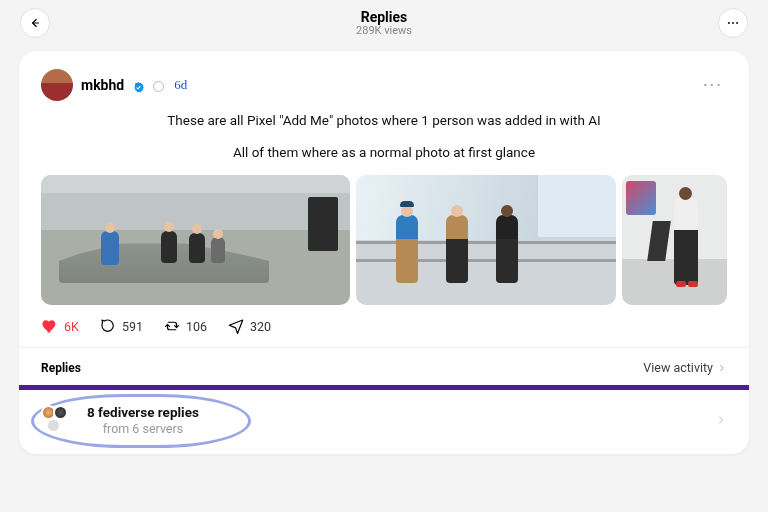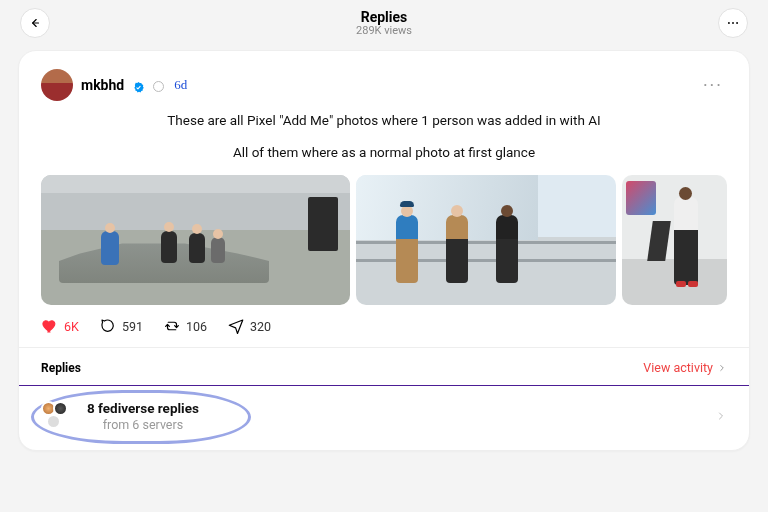--- a/index.html
+++ b/index.html
@@ -126,25 +126,25 @@
   .action.liked svg path { fill:#ff3040; stroke:#ff3040;}
   .action.liked .cnt{ color:#ff3040; font-weight:400;}
   .action svg { width:18px; height:18px; }
   .action svg path, .action svg polyline, .action svg line { stroke:#000; stroke-width:1.6; fill:none; stroke-linecap:round; stroke-linejoin:round;}
 
   .replies-row {
     display:flex; align-items:center; justify-content:space-between;
     border-top:1px solid #eee; margin: 0 -22px; padding: 12px 22px 10px;
   }
   .replies-label{ font-weight:700; font-size:12px;}
-  .view-activity { font-size:12.5px; color:#ef4444; display:flex; align-items:center; gap:4px; cursor:pointer;}
+  .view-activity { font-size:12.5px; color:#404040; display:flex; align-items:center; gap:4px; cursor:pointer;}
 
   .fedi-row {
     display:flex; align-items:center;
-    border-top:1px solid #4c1d95; margin: 0 -22px; padding: 14px 22px 18px;
+    border-top:5px solid #4c1d95; margin: 0 -22px; padding: 14px 22px 18px;
     position:relative;
     cursor:pointer;
   }
   .fedi-avatars{ position:relative; width:36px; height:30px; margin-right:10px;}
   .fedi-avatars .a{position:absolute; width:15px; height:15px; border-radius:50%; border:2px solid #fff;}
   .fedi-avatars .a1{left:0; top:0; background:radial-gradient(#f0b070,#b06a30);}
   .fedi-avatars .a2{left:12px; top:0; background:radial-gradient(#555,#222);}
   .fedi-avatars .a3{left:5px; top:13px; background:#ddd;}
   .fedi-text .t1{ font-size:13.5px; font-weight:700; color:#111;}
   .fedi-text .t2{ font-size:12.5px; color:#999; margin-top:1px;}

